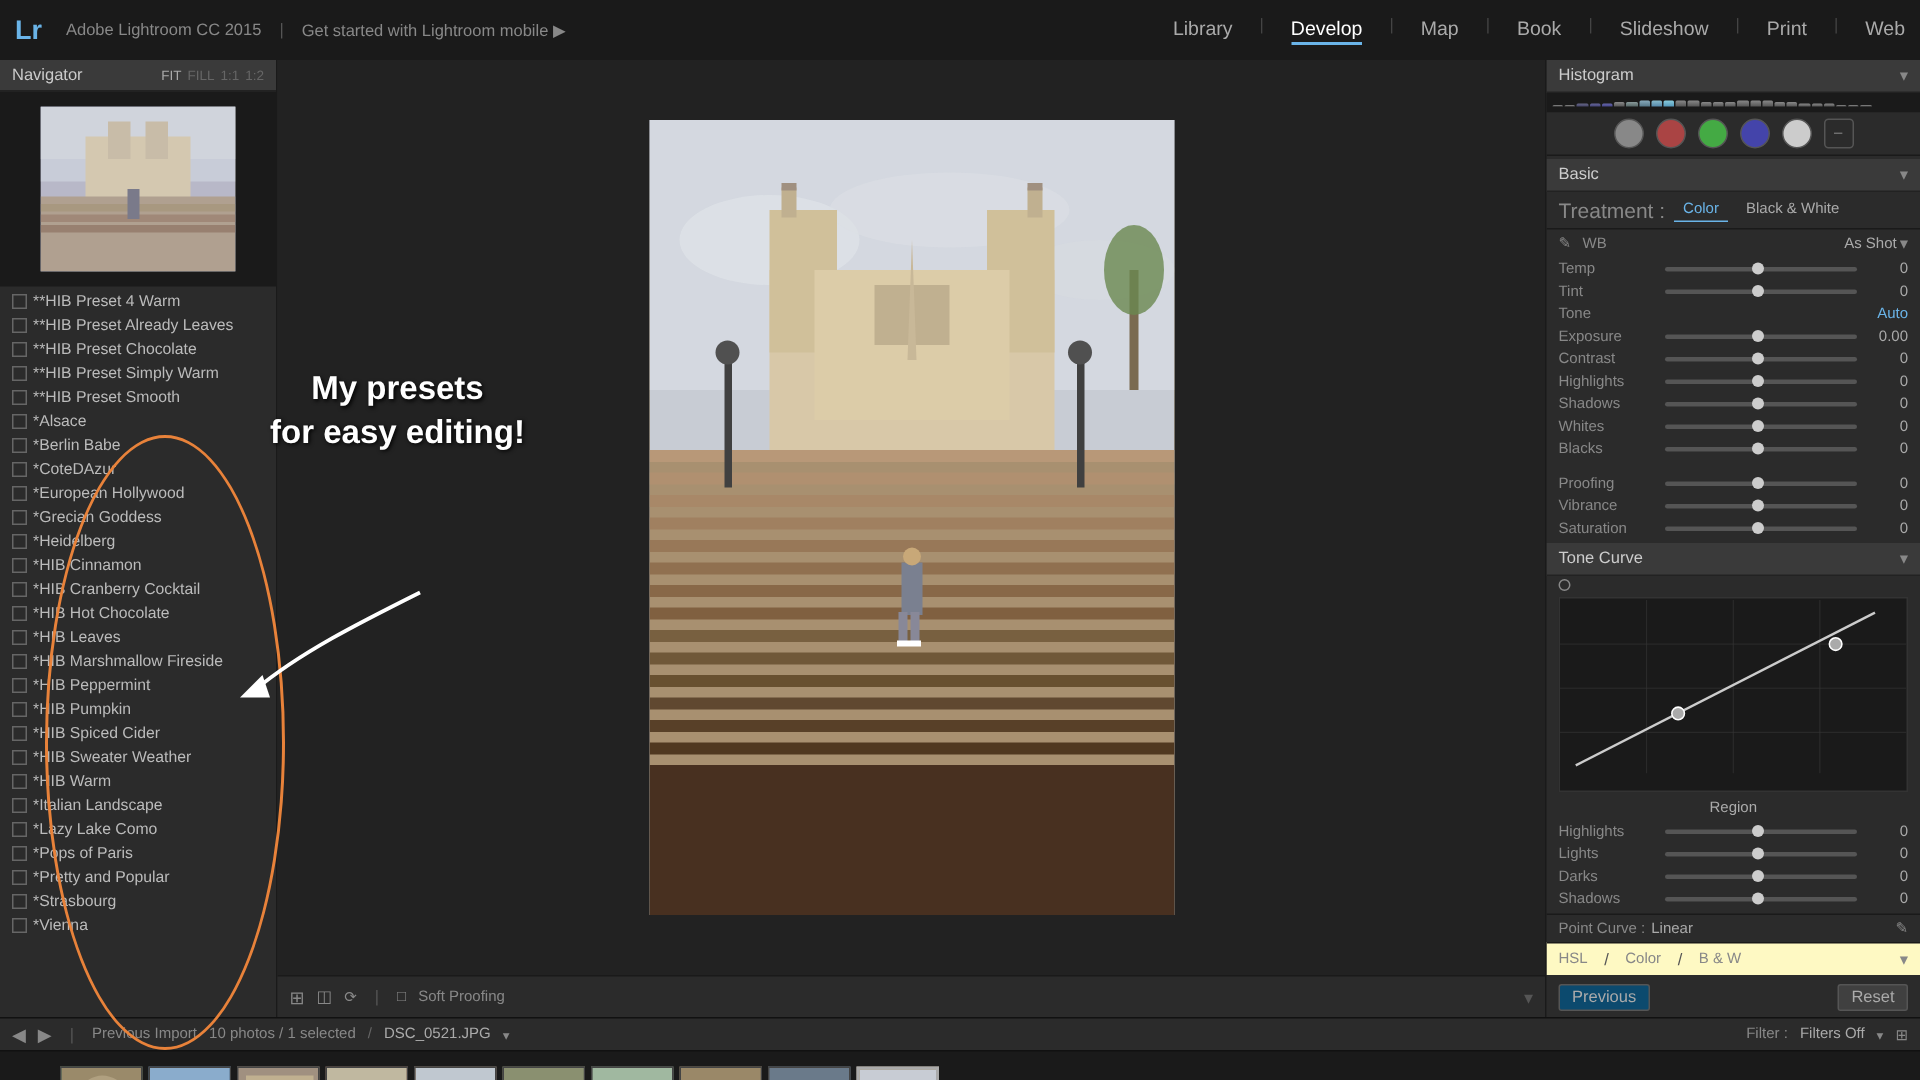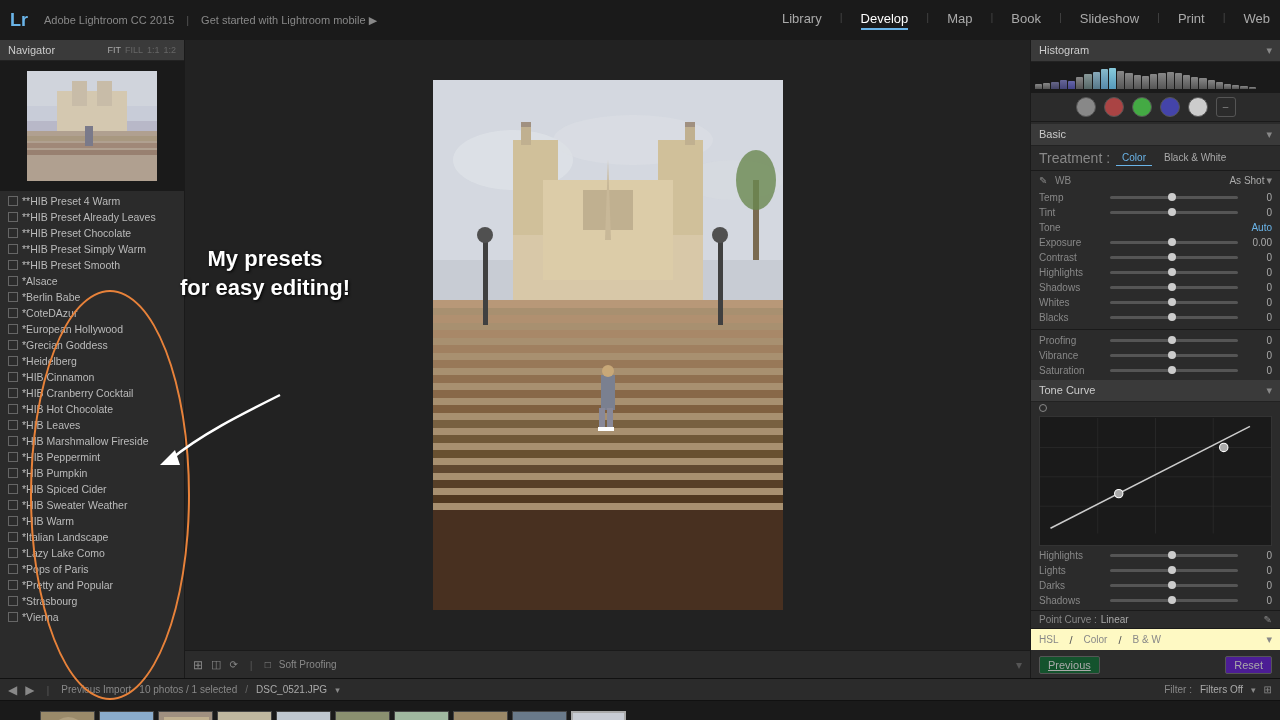--- a/index.html
+++ b/index.html
@@ -513,20 +513,21 @@
         <line x1="0" y1="56" x2="220" y2="56" stroke="#333" stroke-width="0.5"></line>
         <line x1="0" y1="84" x2="220" y2="84" stroke="#333" stroke-width="0.5"></line>
 
         <path d="M 10 105 L 200 8" stroke="#ccc" stroke-width="1.5" fill="none"></path>
 
         <circle cx="75" cy="72" r="4" fill="#aaa" stroke="#fff" stroke-width="1"></circle>
         <circle cx="175" cy="28" r="4" fill="#aaa" stroke="#fff" stroke-width="1"></circle>
       </svg>
     </div>
 
+    <div class="section-label">Region</div>
 
     <div class="slider-row">
       <span class="slider-label">Highlights</span>
       <div class="slider-track">
         <div class="slider-thumb" style="left:45%;"></div>
       </div>
       <span class="slider-value">0</span>
     </div>
     <div class="slider-row">
       <span class="slider-label">Lights</span>
@@ -561,22 +562,22 @@
       <span style="color:#888;font-size:10px;cursor:pointer;">HSL</span>
       <span style="color:#555;margin:0 3px;">/</span>
       <span style="color:#888;font-size:10px;cursor:pointer;">Color</span>
       <span style="color:#555;margin:0 3px;">/</span>
       <span style="color:#888;font-size:10px;cursor:pointer;">B &amp; W</span>
       <span style="flex:1;"></span>
       <span style="color:#888;cursor:pointer;">▾</span>
     </div>
 
     <div id="prev-reset-row">
-      <button class="prev-reset-btn" style="background:#14532d;color:#aaa;border:1px solid #555;text-decoration:underline;">Previous</button>
-      <button class="prev-reset-btn" style="background:#4c1d95;color:#aaa;border:1px solid #555;">Reset</button>
+      <button class="prev-reset-btn" style="background:#0c4a6e;color:#aaa;border:1px solid #555;">Previous</button>
+      <button class="prev-reset-btn" style="background:#404040;color:#aaa;border:1px solid #555;">Reset</button>
     </div>
   </div>
 
 </div>
 
 <div id="filmstrip-bar" style="width:100%;height:22px;background:#2b2b2b;display:flex;align-items:center;padding:0 8px;gap:8px;border-top:1px solid #111;">
   <span style="color:#888;cursor:pointer;font-size:12px;">◀</span>
   <span style="color:#888;cursor:pointer;font-size:12px;">▶</span>
   <span style="color:#555;margin:0 4px;">|</span>
   <span style="color:#888;font-size:10px;">Previous Import</span>

